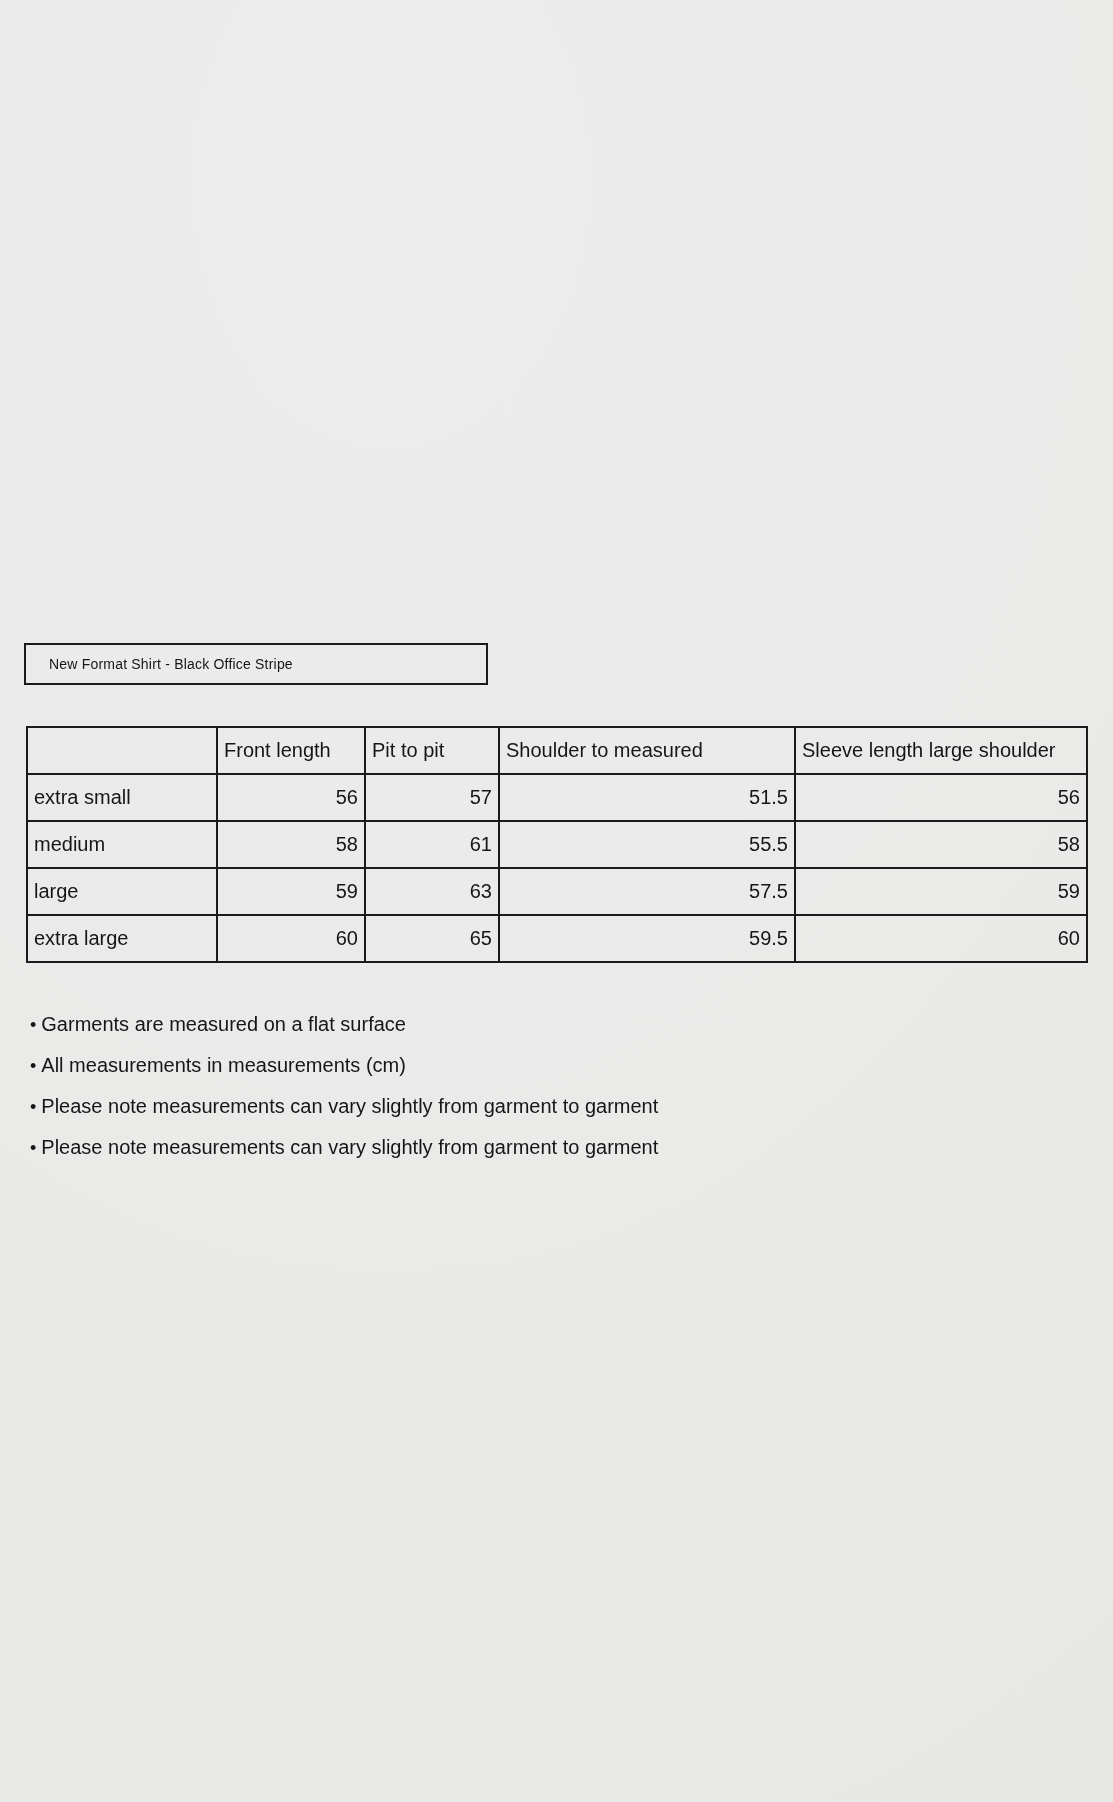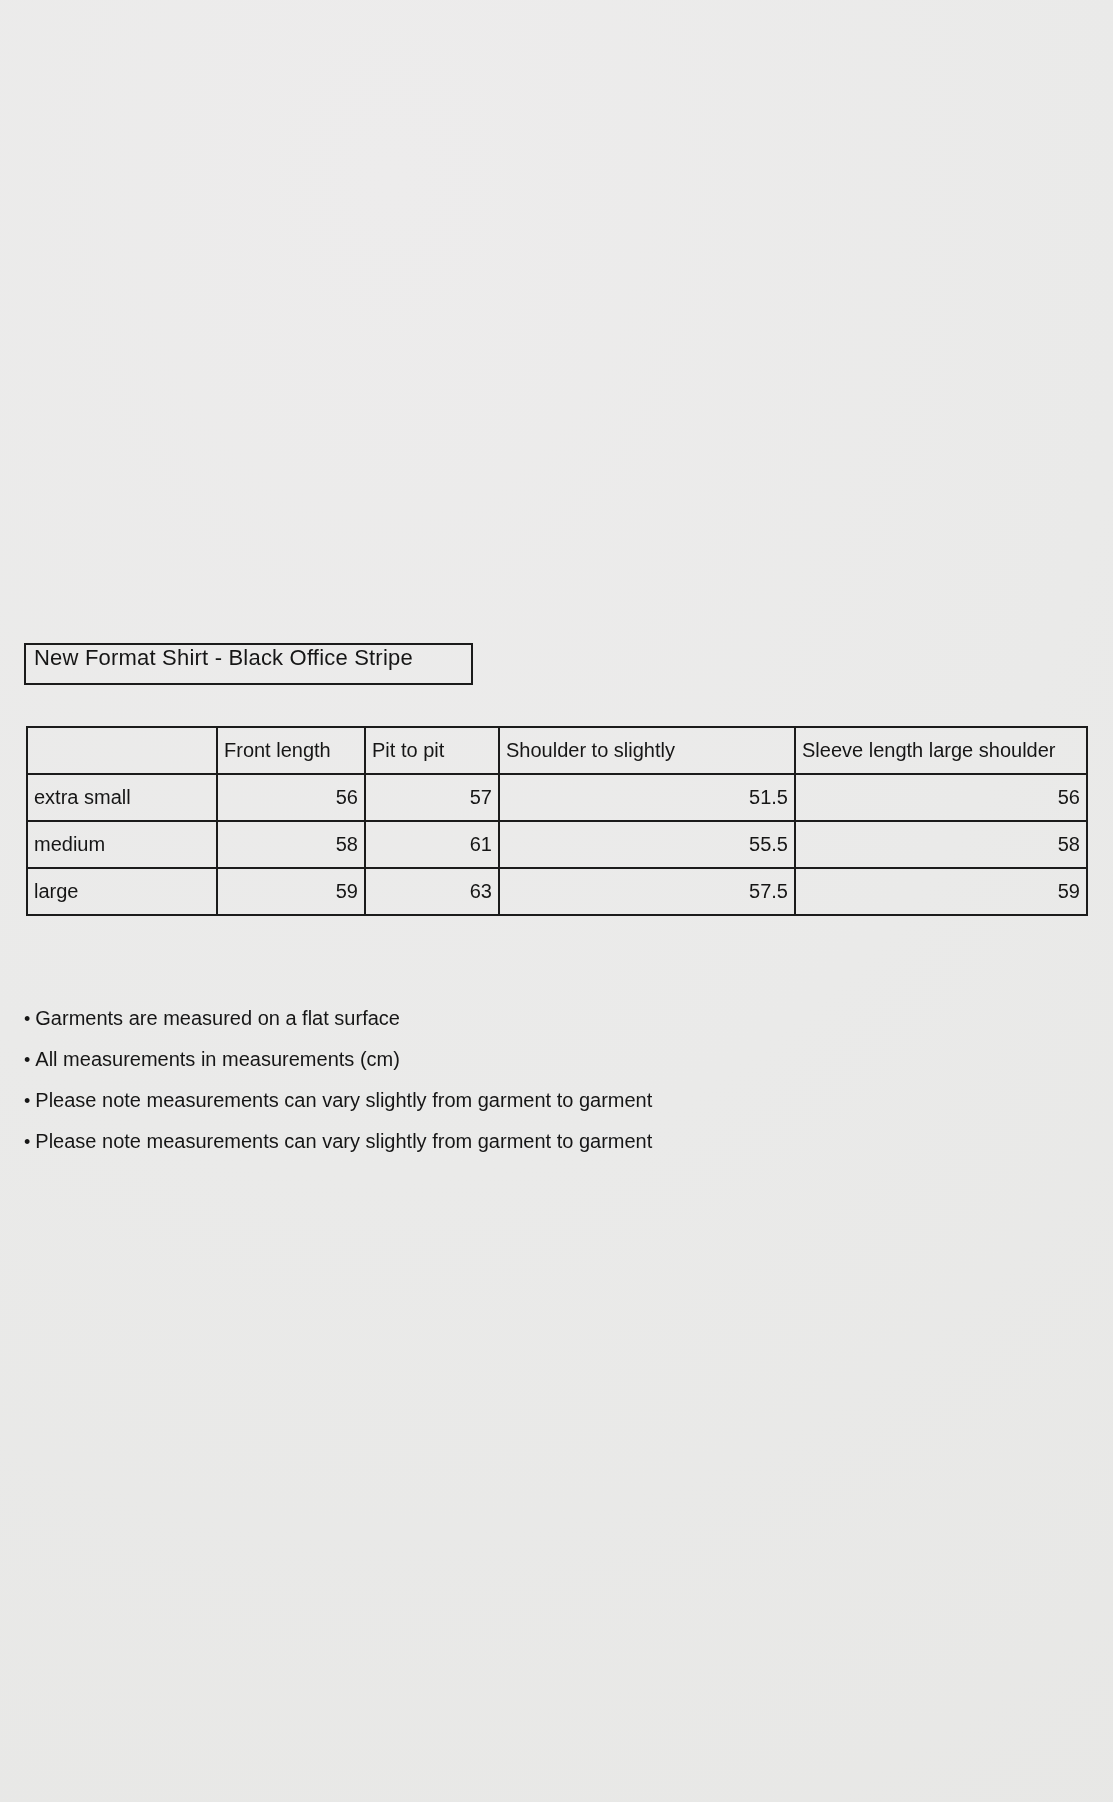--- a/index.html
+++ b/index.html
@@ -22,23 +22,23 @@
 
   
   .title-box {
     position: absolute;
     left: 24px;
     top: 643px;
     width: 437px;
     height: 38px;
     border: 2px solid #1b1b1b;
     display: flex;
-    align-items: flex-start;
-    padding-left: 8px;
-    font-size: 22px;
+    align-items: center;
+    padding-left: 23px;
+    font-size: 14px;
     letter-spacing: 0.2px;
     background: transparent;
   }
 
   
   table.size-chart {
     position: absolute;
     left: 26px;
     top: 726px;
     border-collapse: collapse;
@@ -63,21 +63,21 @@
   col.c1 { width: 148px; }
   col.c2 { width: 134px; }
   col.c3 { width: 296px; }
   col.c4 { width: 292px; }
 
   
   ul.notes {
     position: absolute;
     left: 22px;
     top: 1004px;
-    margin: 2px;
+    margin: 8px;
     padding: 0;
     list-style: none;
     font-size: 20px;
   }
   ul.notes li {
     margin-bottom: 16px;
     line-height: 24px;
   }
   ul.notes li::before {
     content: "\2022\00a0";
@@ -99,21 +99,21 @@
         <col class="c1">
         <col class="c2">
         <col class="c3">
         <col class="c4">
     </colgroup>
     <thead>
       <tr>
         <th></th>
         <th>Front length</th>
         <th>Pit to pit</th>
-        <th>Shoulder to slightly</th>
+        <th>Shoulder to measured</th>
         <th>Sleeve length large shoulder</th>
       </tr>
     </thead>
     <tbody>
       <tr>
         <td class="row-label">extra small</td>
         <td class="num">56</td>
         <td class="num">57</td>
         <td class="num">51.5</td>
         <td class="num">56</td>
@@ -125,20 +125,27 @@
         <td class="num">55.5</td>
         <td class="num">58</td>
       </tr>
       <tr>
         <td class="row-label">large</td>
         <td class="num">59</td>
         <td class="num">63</td>
         <td class="num">57.5</td>
         <td class="num">59</td>
       </tr>
+      <tr>
+        <td class="row-label">extra large</td>
+        <td class="num">60</td>
+        <td class="num">65</td>
+        <td class="num">59.5</td>
+        <td class="num">60</td>
+      </tr>
     </tbody>
   </table>
 
   <ul class="notes">
     <li>Garments are measured on a flat surface</li>
     <li>All measurements in measurements (cm)</li>
     <li>Please note measurements can vary slightly from garment to garment</li>
     <li>Please note measurements can vary slightly from garment to garment</li>
   </ul>
 

